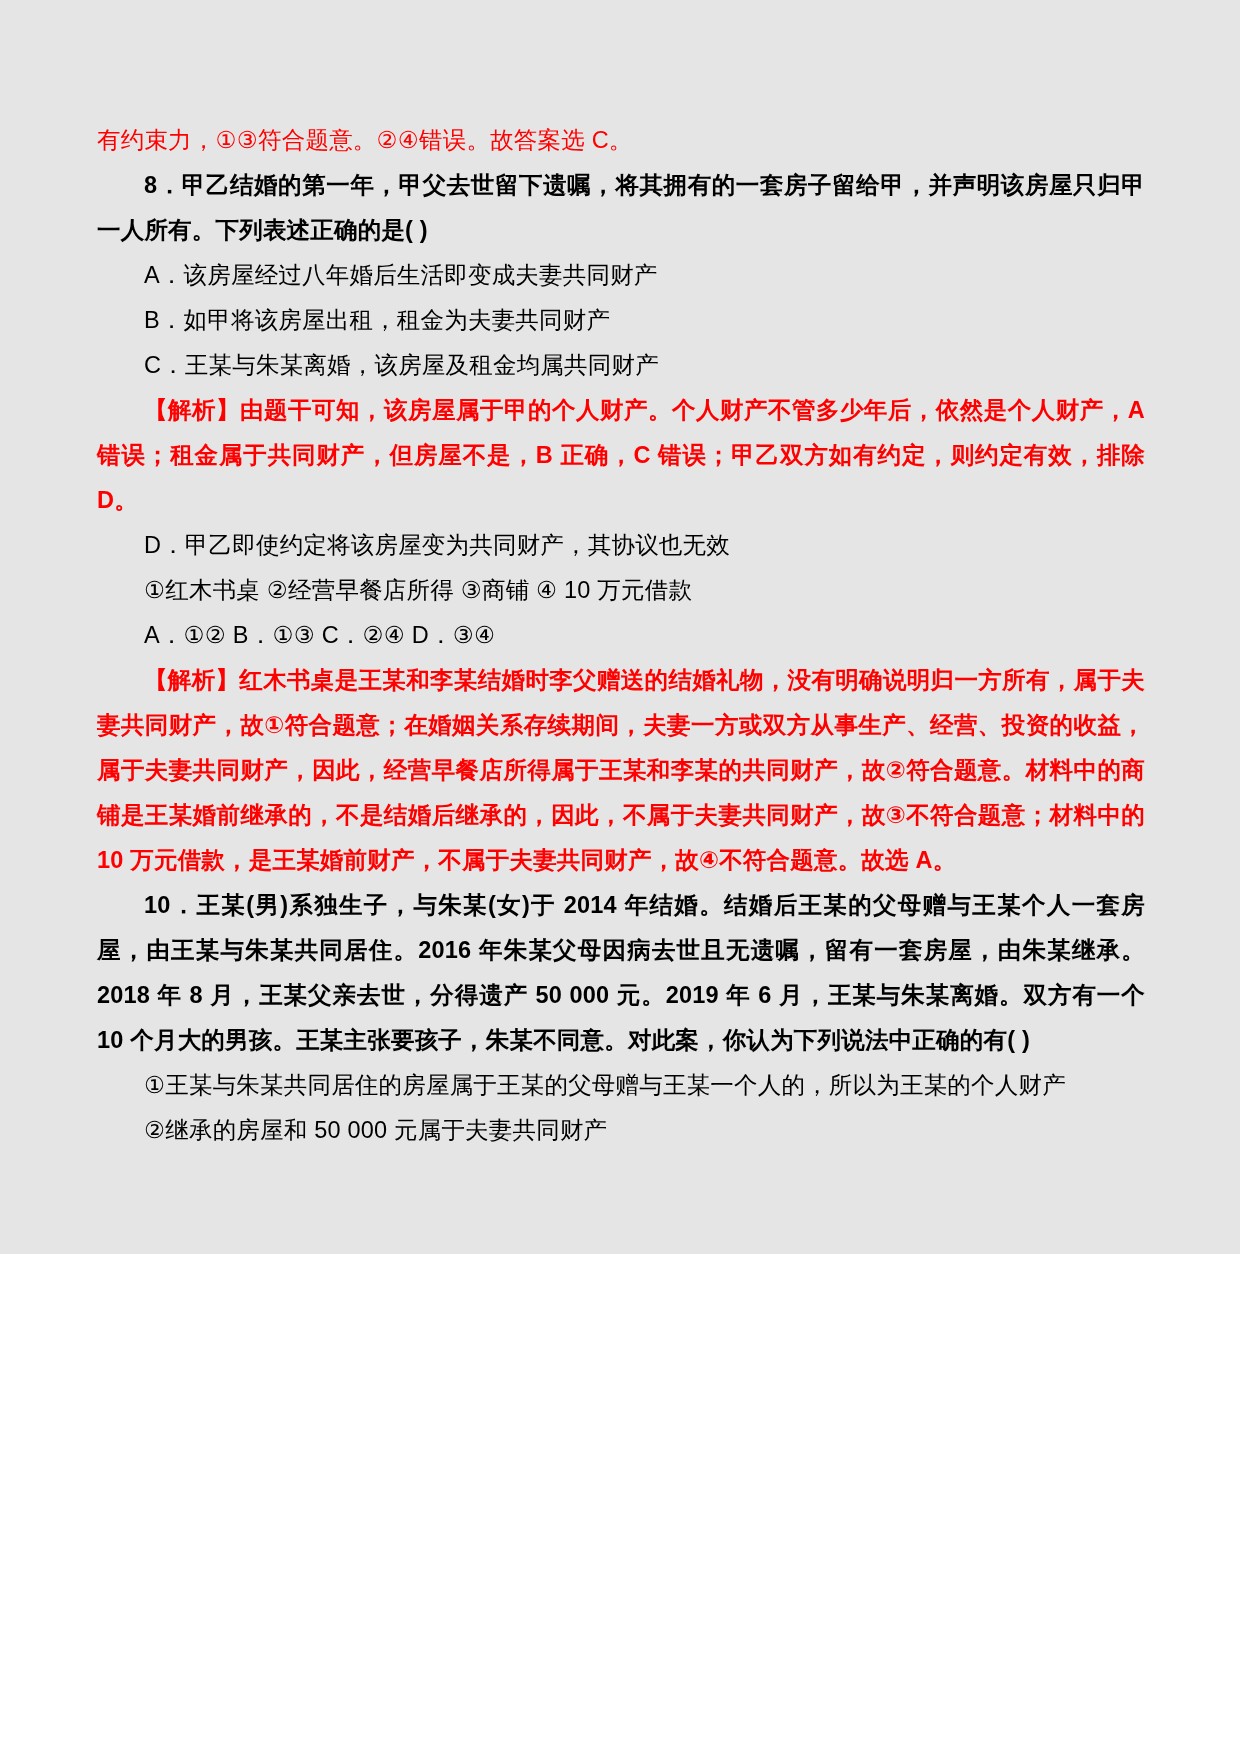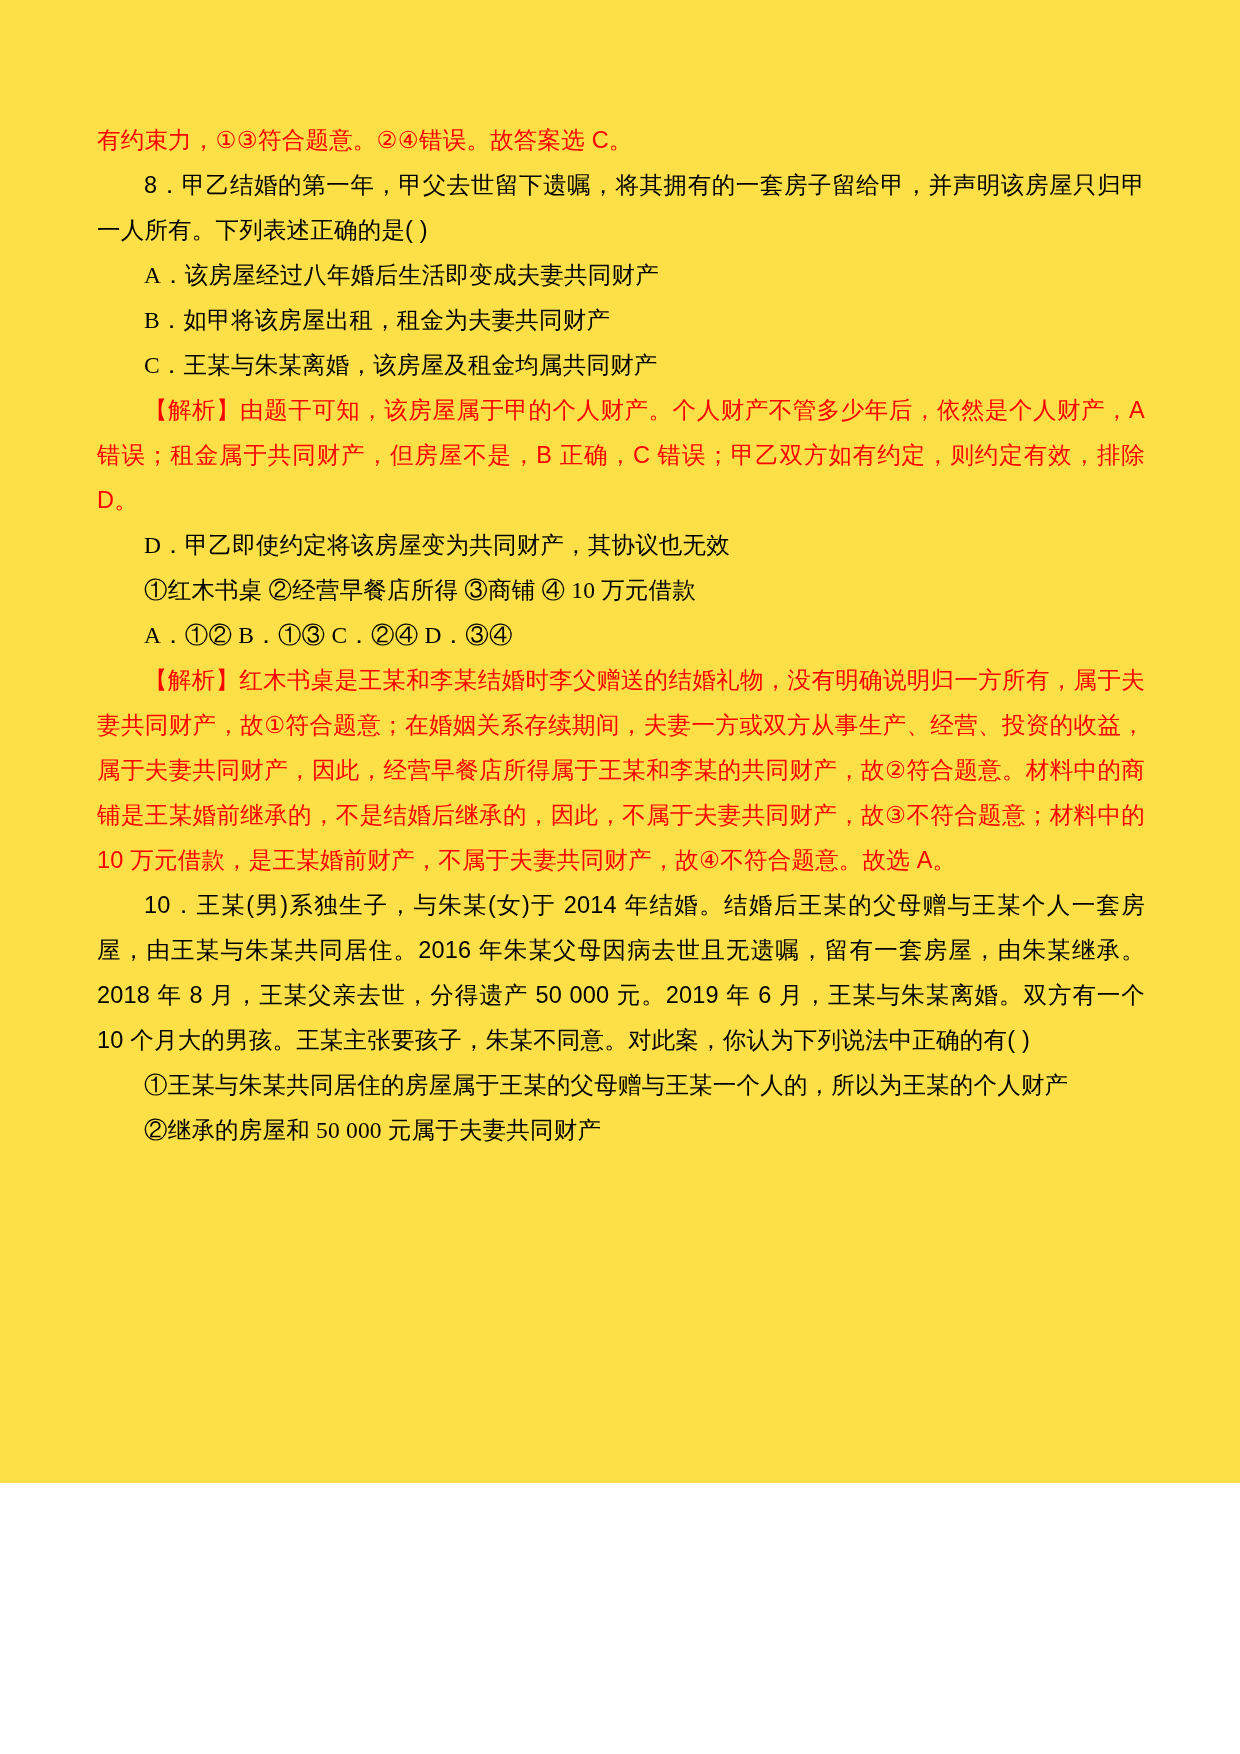--- a/index.html
+++ b/index.html
@@ -7,23 +7,23 @@
     margin: 0;
     padding: 0;
     background: #ffffff;
   }
   body {
     font-family: "Liberation Sans", "DejaVu Sans", sans-serif;
   }
   .page {
     position: relative;
     width: 1240px;
-    height: 1483px;
+    height: 1254px;
     margin: 0 auto;
-    background: #fde047;
+    background: #e5e5e5;
     box-sizing: border-box;
     overflow: hidden;
   }
   .content {
     position: absolute;
     left: 97px;
     top: 118px;
     width: 1048px;
   }
   .para {
@@ -33,24 +33,24 @@
     text-align: justify;
     text-justify: inter-ideograph;
     margin: 0;
     letter-spacing: 0.2px;
   }
   .para.red {
     color: #ff0000;
   }
   .indent {
     text-indent: 47px;
+    font-weight: bold;
   }
   .opt {
     text-indent: 47px;
-    font-family: Liberation Serif, serif;
   }
   .footer {
     position: absolute;
     left: 0;
     top: 1480px;
     width: 1240px;
     text-align: right;
     font-size: 23px;
     color: #000000;
     letter-spacing: 0.5px;

